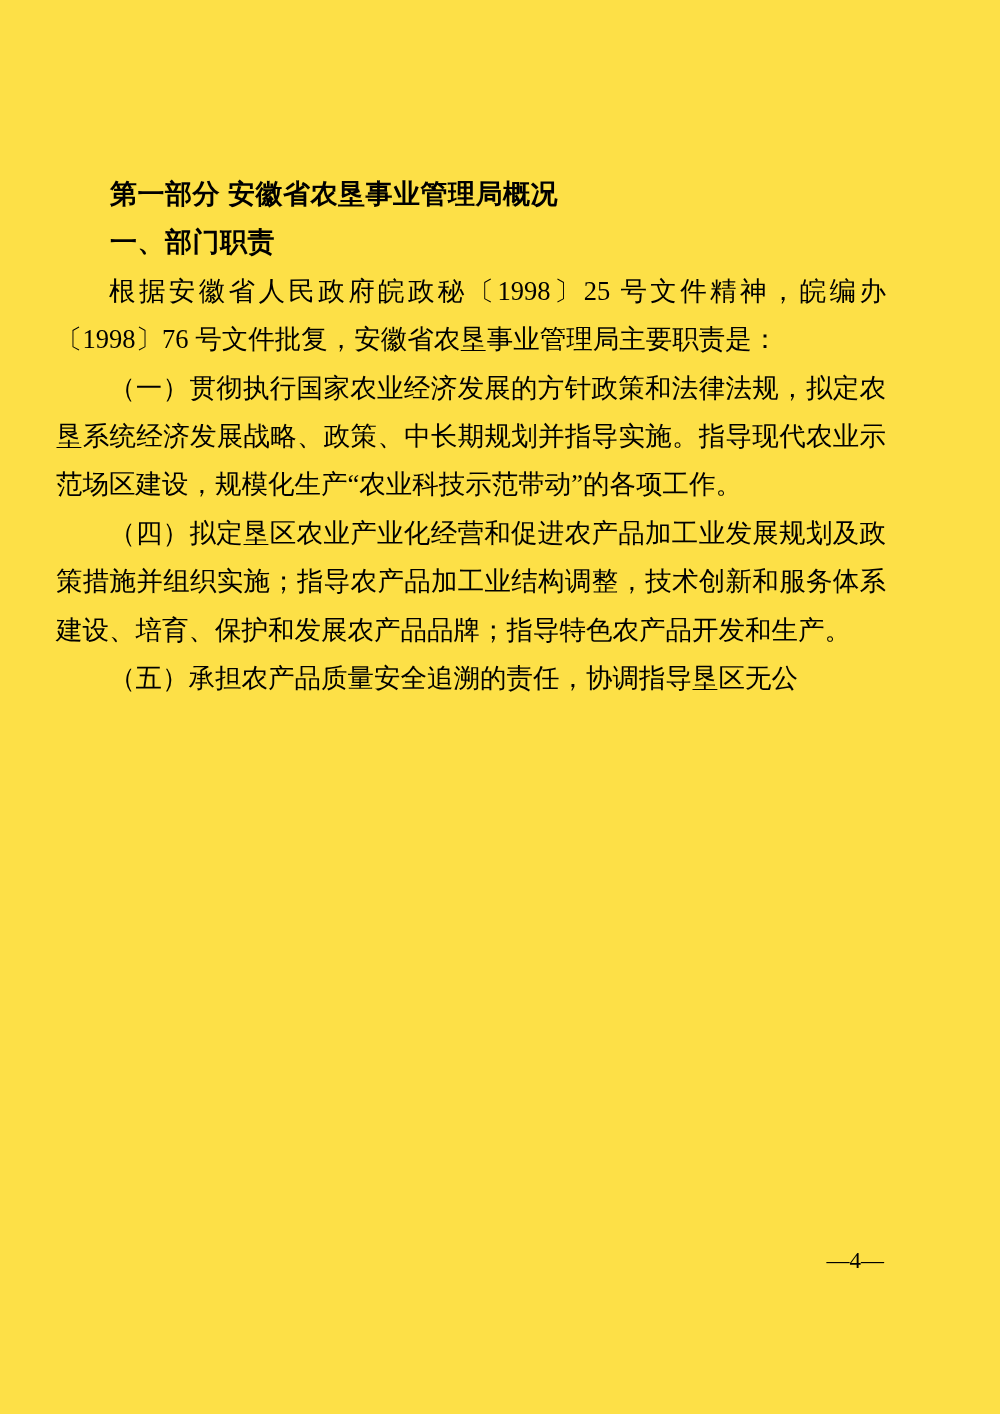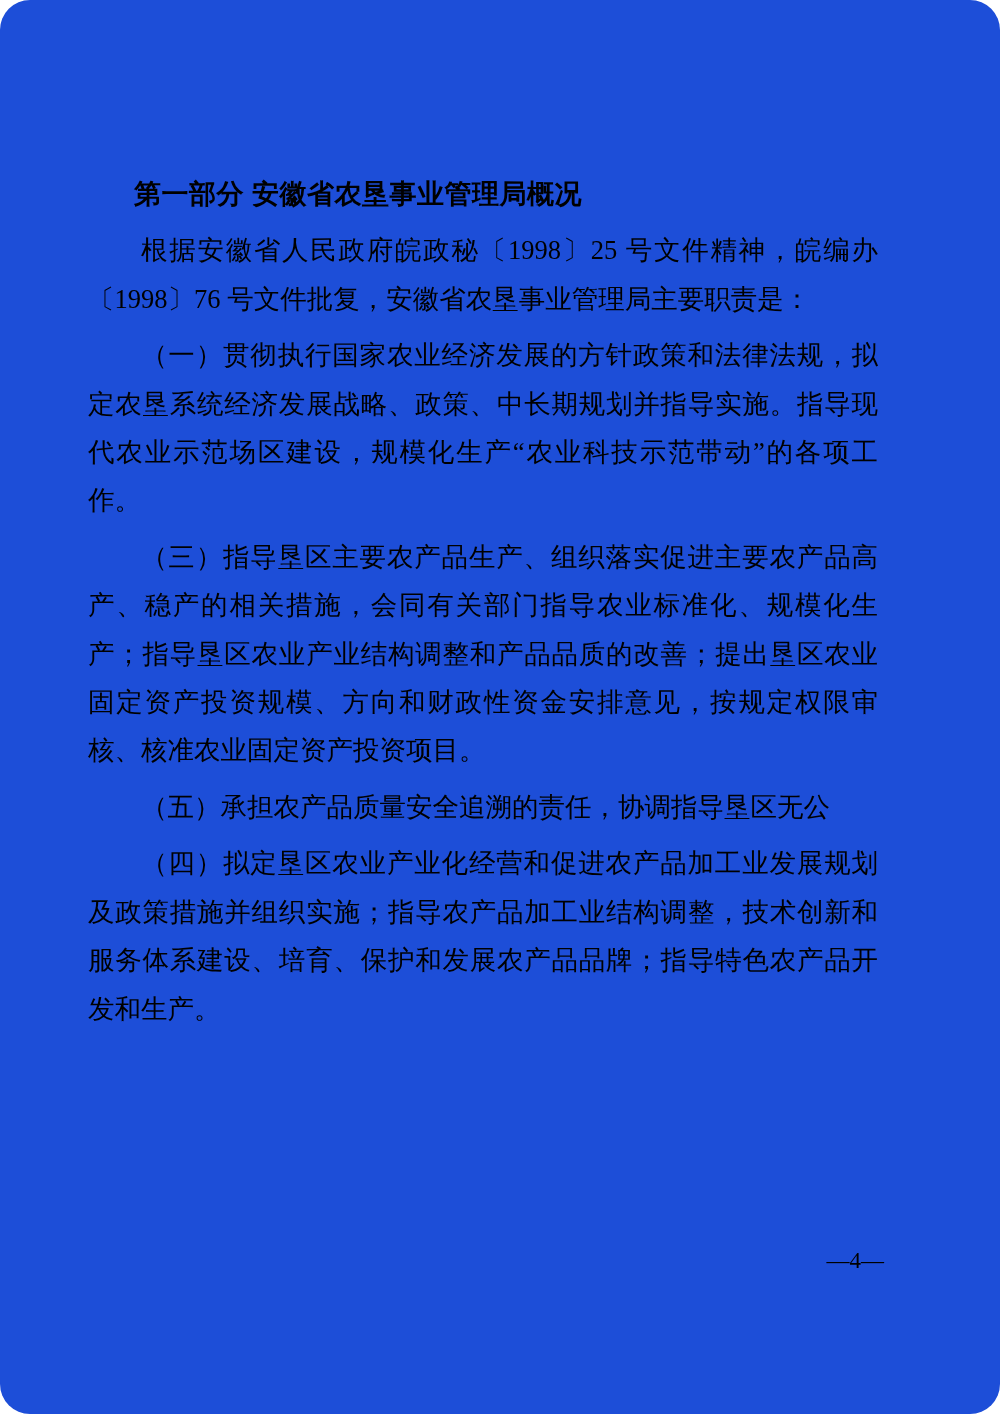--- a/index.html
+++ b/index.html
@@ -14,58 +14,57 @@
     color: #000000;
     font-family: "Liberation Serif", "DejaVu Serif", serif;
     overflow: hidden;
   }
   .page {
     position: absolute;
     top: 0; left: 0;
     width: 1000px;
     height: 1414px;
     box-sizing: border-box;
-    padding: 170px 114px 0 80px;
-    background: #1d4ed8;
-    border-radius: 30px;
+    padding: 170px 114px 0 56px;
+    background: #fde047;
   }
   .heading-1, .heading-2 {
     font-family: "Liberation Sans", "DejaVu Sans", sans-serif;
     font-weight: bold;
     font-size: 27px;
     line-height: 48.4px;
     margin: 0;
     text-indent: 2em;
     white-space: nowrap;
     letter-spacing: 0.5px;
   }
   .body-paragraph {
     font-size: 26.5px;
     line-height: 48.4px;
-    margin: 8px;
+    margin: 0;
     text-indent: 2em;
     text-align: justify;
     font-family: "Liberation Serif", "DejaVu Serif", serif;
   }
   .page-number {
     position: absolute;
     top: 1246px;
     right: 116px;
     font-size: 23px;
     line-height: 30px;
     font-family: "Liberation Serif", "DejaVu Serif", serif;
     letter-spacing: 0;
   }
 </style>
 </head>
 <body>
 
 <div class="page">
   <h1 class="heading-1">第一部分 安徽省农垦事业管理局概况</h1>
+  <h2 class="heading-2">一、部门职责</h2>
 
   <p class="body-paragraph">根据安徽省人民政府皖政秘〔1998〕25 号文件精神，皖编办〔1998〕76 号文件批复，安徽省农垦事业管理局主要职责是：</p>
   <p class="body-paragraph">（一）贯彻执行国家农业经济发展的方针政策和法律法规，拟定农垦系统经济发展战略、政策、中长期规划并指导实施。指导现代农业示范场区建设，规模化生产“农业科技示范带动”的各项工作。</p>
-  <p class="body-paragraph">（三）指导垦区主要农产品生产、组织落实促进主要农产品高产、稳产的相关措施，会同有关部门指导农业标准化、规模化生产；指导垦区农业产业结构调整和产品品质的改善；提出垦区农业固定资产投资规模、方向和财政性资金安排意见，按规定权限审核、核准农业固定资产投资项目。</p>
+  <p class="body-paragraph">（四）拟定垦区农业产业化经营和促进农产品加工业发展规划及政策措施并组织实施；指导农产品加工业结构调整，技术创新和服务体系建设、培育、保护和发展农产品品牌；指导特色农产品开发和生产。</p>
   <p class="body-paragraph">（五）承担农产品质量安全追溯的责任，协调指导垦区无公</p>
-  <p class="body-paragraph">（四）拟定垦区农业产业化经营和促进农产品加工业发展规划及政策措施并组织实施；指导农产品加工业结构调整，技术创新和服务体系建设、培育、保护和发展农产品品牌；指导特色农产品开发和生产。</p>
 </div>
 
 <div class="page-number">—4—</div>
 
 </body></html>

